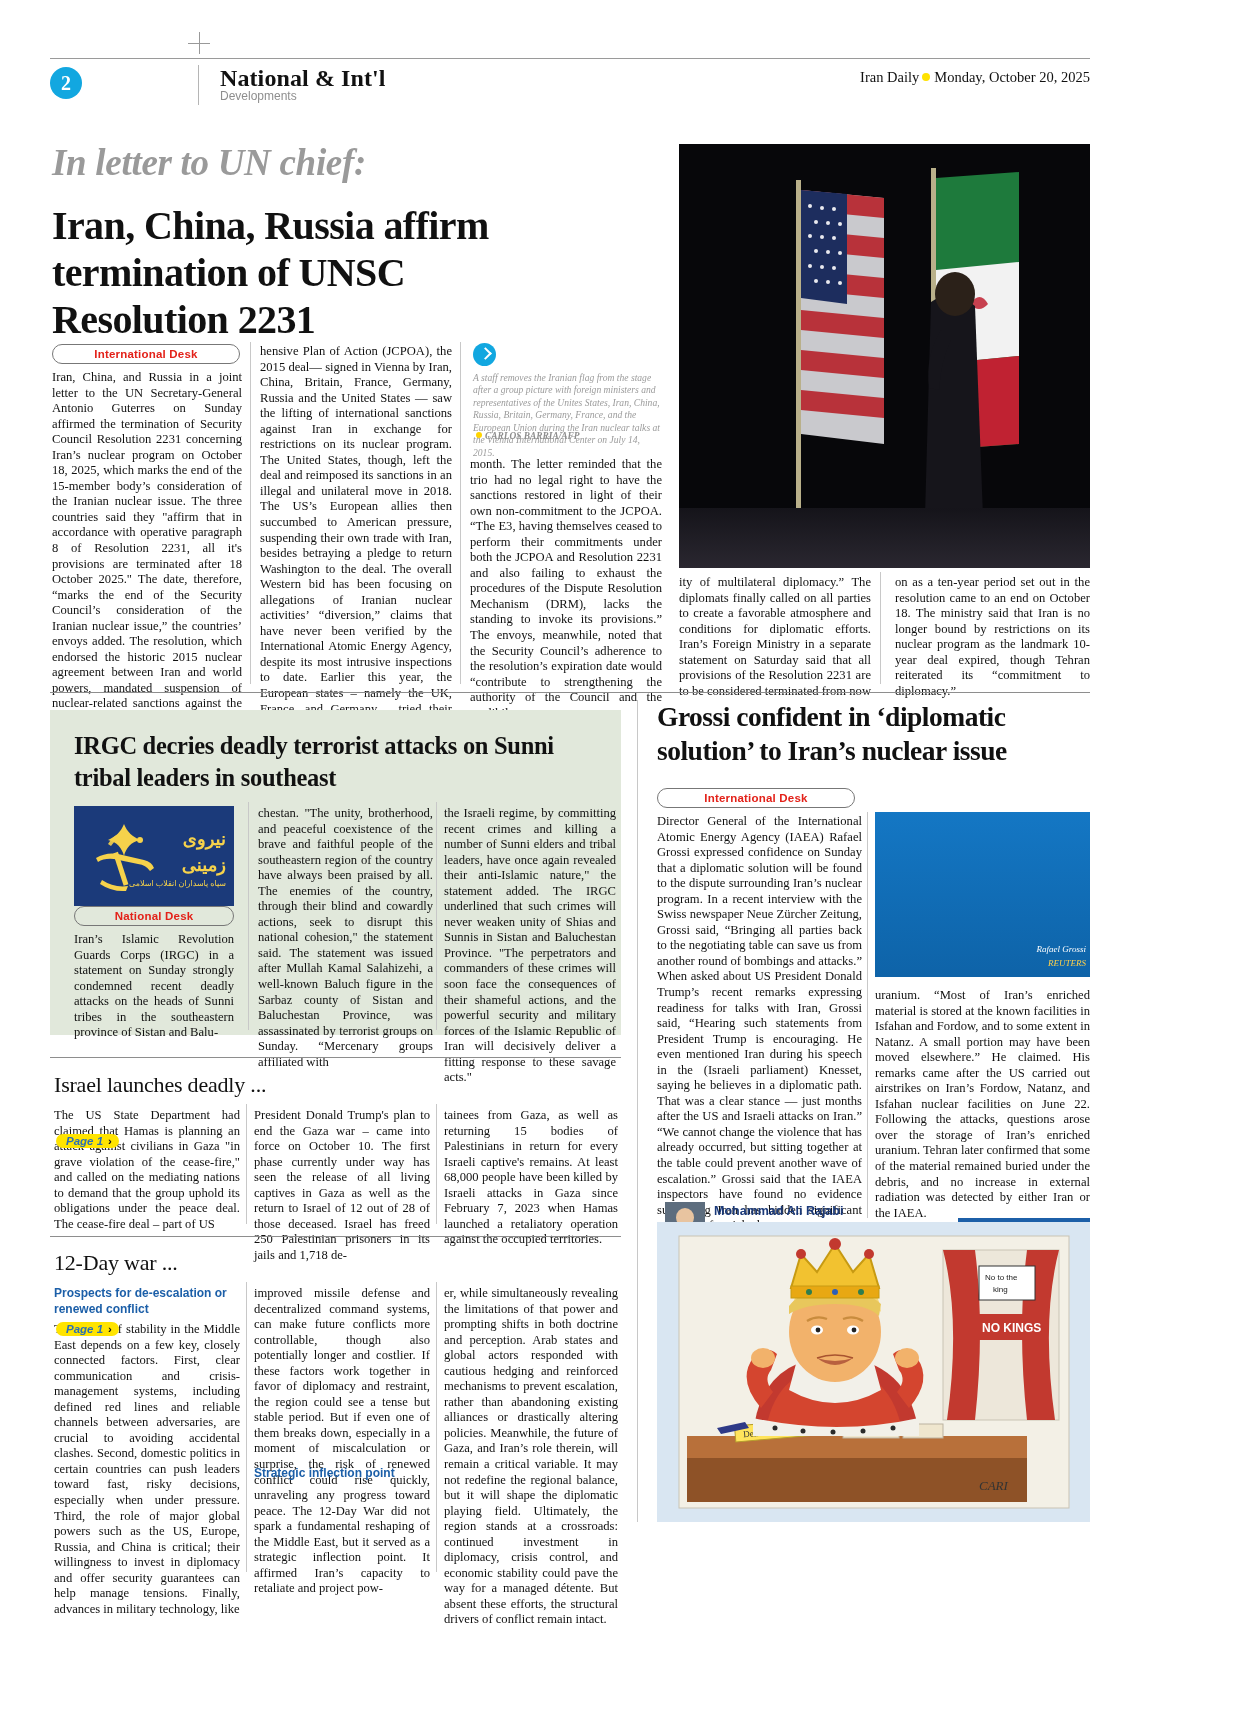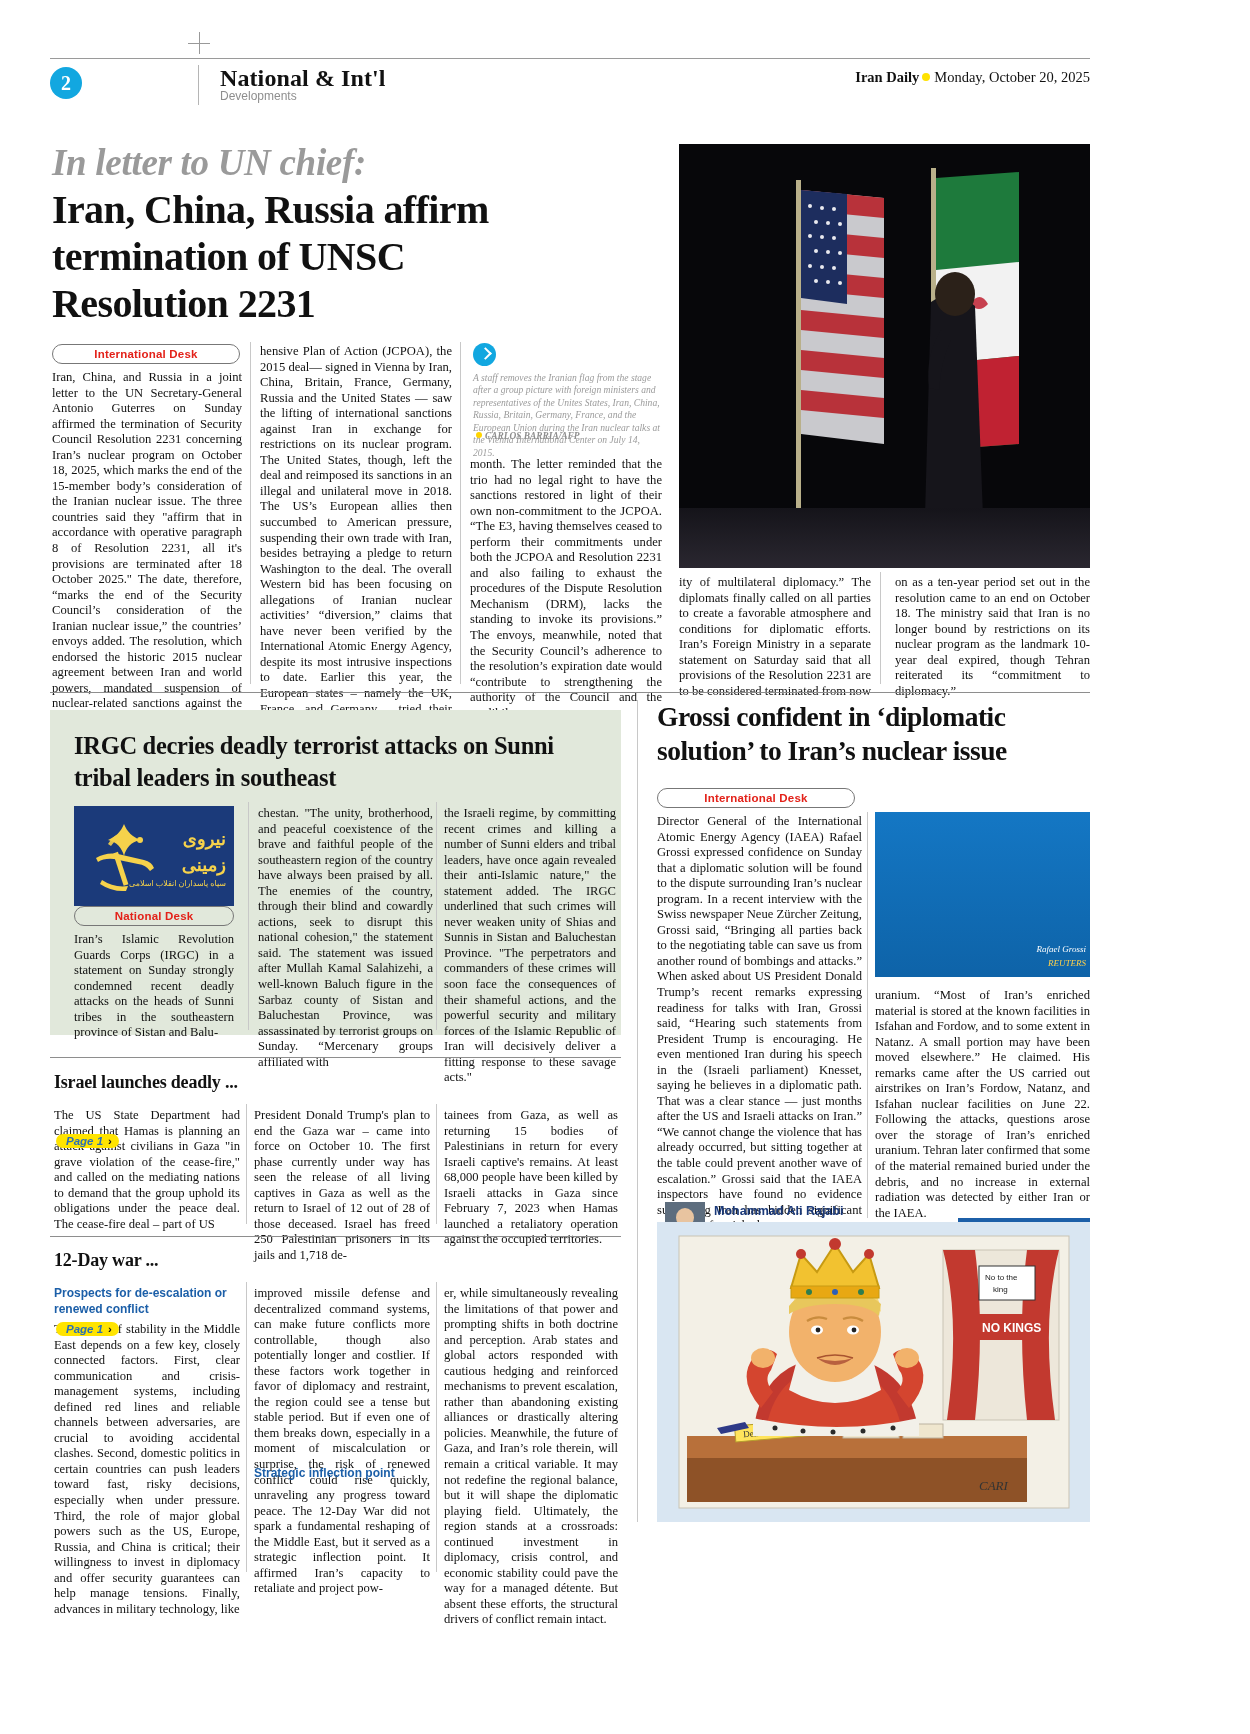--- a/index.html
+++ b/index.html
@@ -25,21 +25,21 @@
     position:absolute; left:0px; top:8px; width:32px; height:32px; border-radius:50%;
     background:#12A7E0; color:#fff; font-family:"Liberation Serif", serif; font-weight:bold;
     font-size:20px; text-align:center; line-height:32px;
   }
   .section-divider { position:absolute; left:148px; top:6px; width:1px; height:40px; background:#b5b5b5; }
   .section-title { position:absolute; left:170px; top:6px; font-family:"Liberation Serif", serif;
     font-weight:bold; font-size:24px; letter-spacing:.1px; color:#111; }
   .section-sub { position:absolute; left:170px; top:30px; font-family:"Liberation Sans", sans-serif;
     font-size:12px; color:#8e8e8e; }
   .masthead-right { position:absolute; right:0px; top:10px; font-size:14.5px; white-space:nowrap; }
-  .masthead-right .brand { font-weight:bold; }
+  .masthead-right .brand { font-weight:normal; }
   .yellowdot { display:inline-block; width:8px; height:8px; border-radius:50%; background:#FFE200; margin:0 4px 0 3px; vertical-align:1px; }
   .kicker { font-style:italic; font-weight:bold; font-size:37px; color:#9a9a9a; letter-spacing:-.3px; line-height:1; }
   .lead-head { font-weight:bold; font-size:40px; line-height:1.17; letter-spacing:-.6px; margin-top:12px; width:520px; }
 
   .deskpill {
     display:inline-block; border:1px solid #777; border-radius:14px; height:20px; line-height:19px;
     text-align:center; font-family:"Liberation Sans", sans-serif; font-weight:bold; font-size:11.5px;
     color:#E32119; letter-spacing:.2px;
   }
 
@@ -78,21 +78,21 @@
   .cartoon-bar { position:absolute; left:657px; top:1200px; width:433px; height:26px; }
   .cartoon-avatar { position:absolute; left:665px; top:1202px; width:40px; height:40px; background:#5d6d7e; overflow:hidden; }
   .cartoon-avatar .ch { position:absolute; left:11px; top:6px; width:18px; height:19px; background:#e8c4a0; border-radius:50%; }
   .cartoon-avatar .cb { position:absolute; left:4px; top:24px; width:32px; height:18px; background:#2c3e50; border-radius:10px 10px 0 0; }
   .cartoon-name { position:absolute; left:714px; top:1204px; font-family:"Liberation Sans", sans-serif; font-weight:bold; font-size:12.5px; color:#1b3a7a; }
   .cartoon-role { position:absolute; left:714px; top:1221px; font-style:italic; font-size:10.5px; color:#555; }
   .cartoon-tag { position:absolute; right:0px; top:1202px; width:132px; height:22px; background:#1C5FA8; color:#fff;
      font-family:"Liberation Sans", sans-serif; font-weight:bold; font-size:13px; letter-spacing:3.5px; text-align:center; line-height:22px;margin-top:16px; }
 
   
-  .sechead { font-weight:bold; font-size:18px; letter-spacing:-.2px; }
+  .sechead { font-weight:normal; font-size:22px; letter-spacing:-.2px; }
   .subhead { font-family:"Liberation Sans", sans-serif; font-weight:bold; font-size:12px; color:#1C5FA8; line-height:1.3; }
   .page1pill { display:inline-block; background:#FFE400; border-radius:12px; padding:1px 7px 1px 10px;
      font-family:"Liberation Sans", sans-serif; font-style:italic; font-weight:bold; font-size:11.5px; color:#2C6FB5; }
   .page1pill .arr { color:#111; font-style:normal; margin-left:5px; font-weight:bold; }
 </style>
 </head>
 <body>
 
 <div class="page">
 
@@ -102,21 +102,21 @@
     <div class="pagenum">2</div>
     <div class="section-divider"></div>
     <div class="section-title">National &amp; Int'l</div>
     <div class="section-sub">Developments</div>
     <div class="masthead-right">
       <span class="brand">Iran Daily</span><span class="yellowdot"></span><span>Monday, October 20, 2025</span>
     </div>
   </div>
 
   <div class="kicker" style="position:absolute;left:52px;top:144px;width:620px;">In letter to UN chief:</div>
-  <div class="lead-head" style="position:absolute;left:52px;top:175px;">Iran, China, Russia affirm termination of UNSC Resolution 2231</div>
+  <div class="lead-head" style="position:absolute;left:52px;top:191px;">Iran, China, Russia affirm termination of UNSC Resolution 2231</div>
 
   <div class="lead-photo">
     <div class="stage-floor"></div>
     <svg width="411" height="424" viewBox="0 0 411 424">
       <rect x="0" y="0" width="411" height="424" fill="#07070a"></rect>
       <rect x="0" y="368" width="411" height="56" fill="#1d1b22"></rect>
 
       <rect x="117" y="36" width="5" height="340" fill="#b9b08a"></rect>
       <path d="M122 46 L205 54 L205 300 L122 290 Z" fill="#c9c9cd"></path>
       <g>

